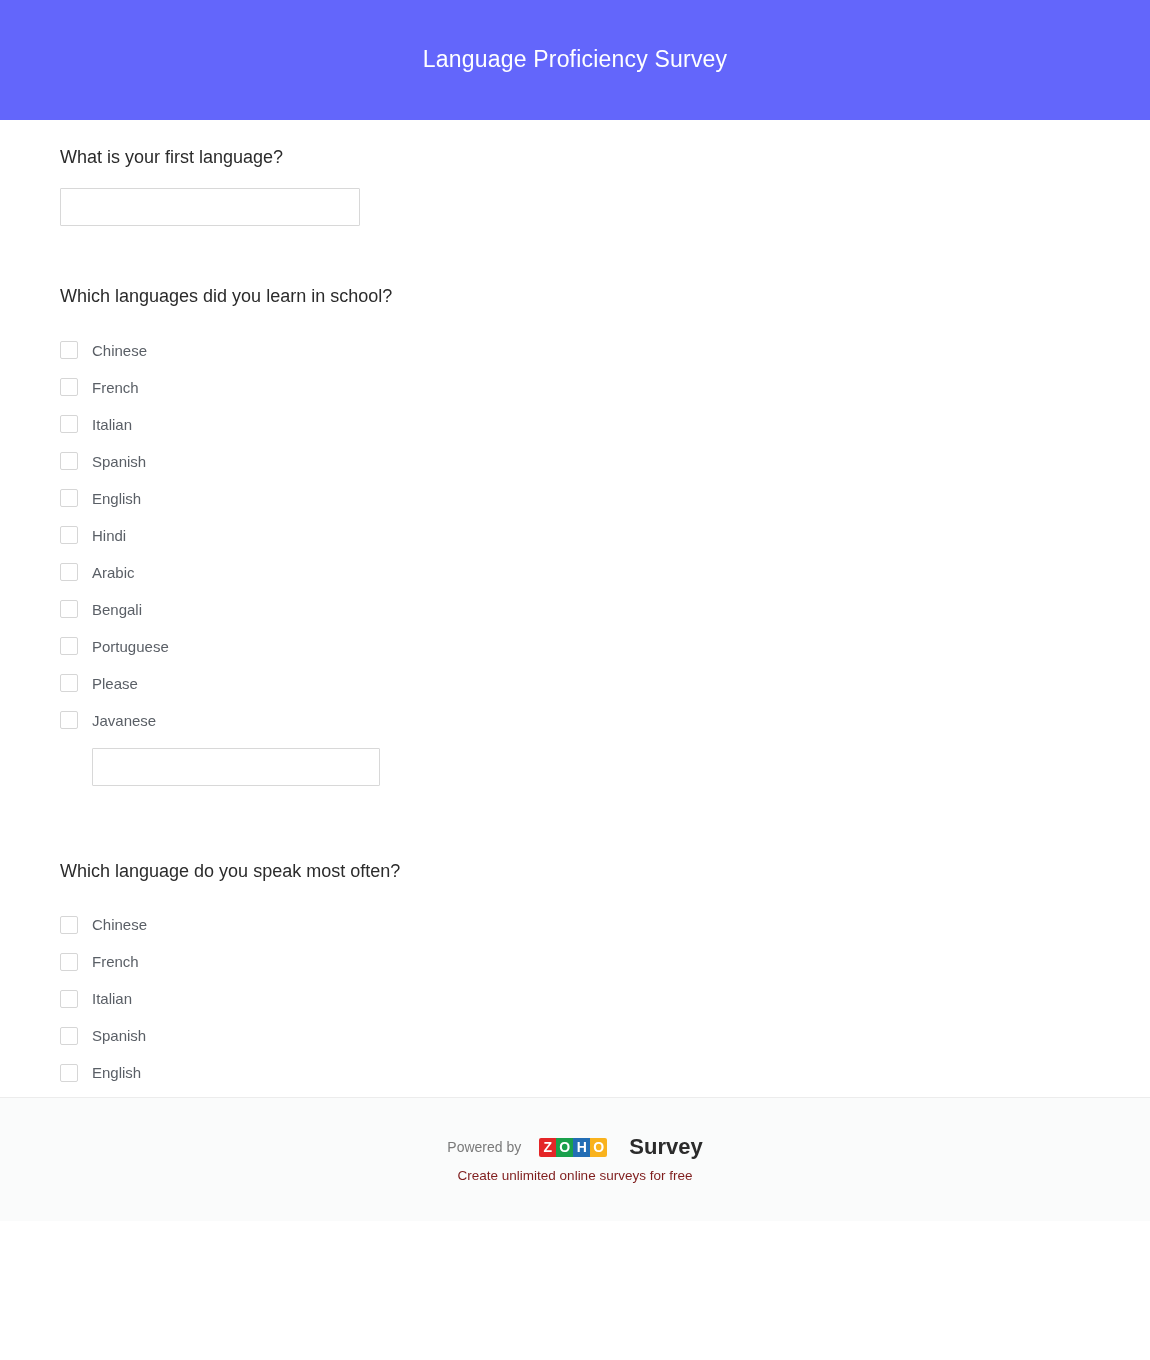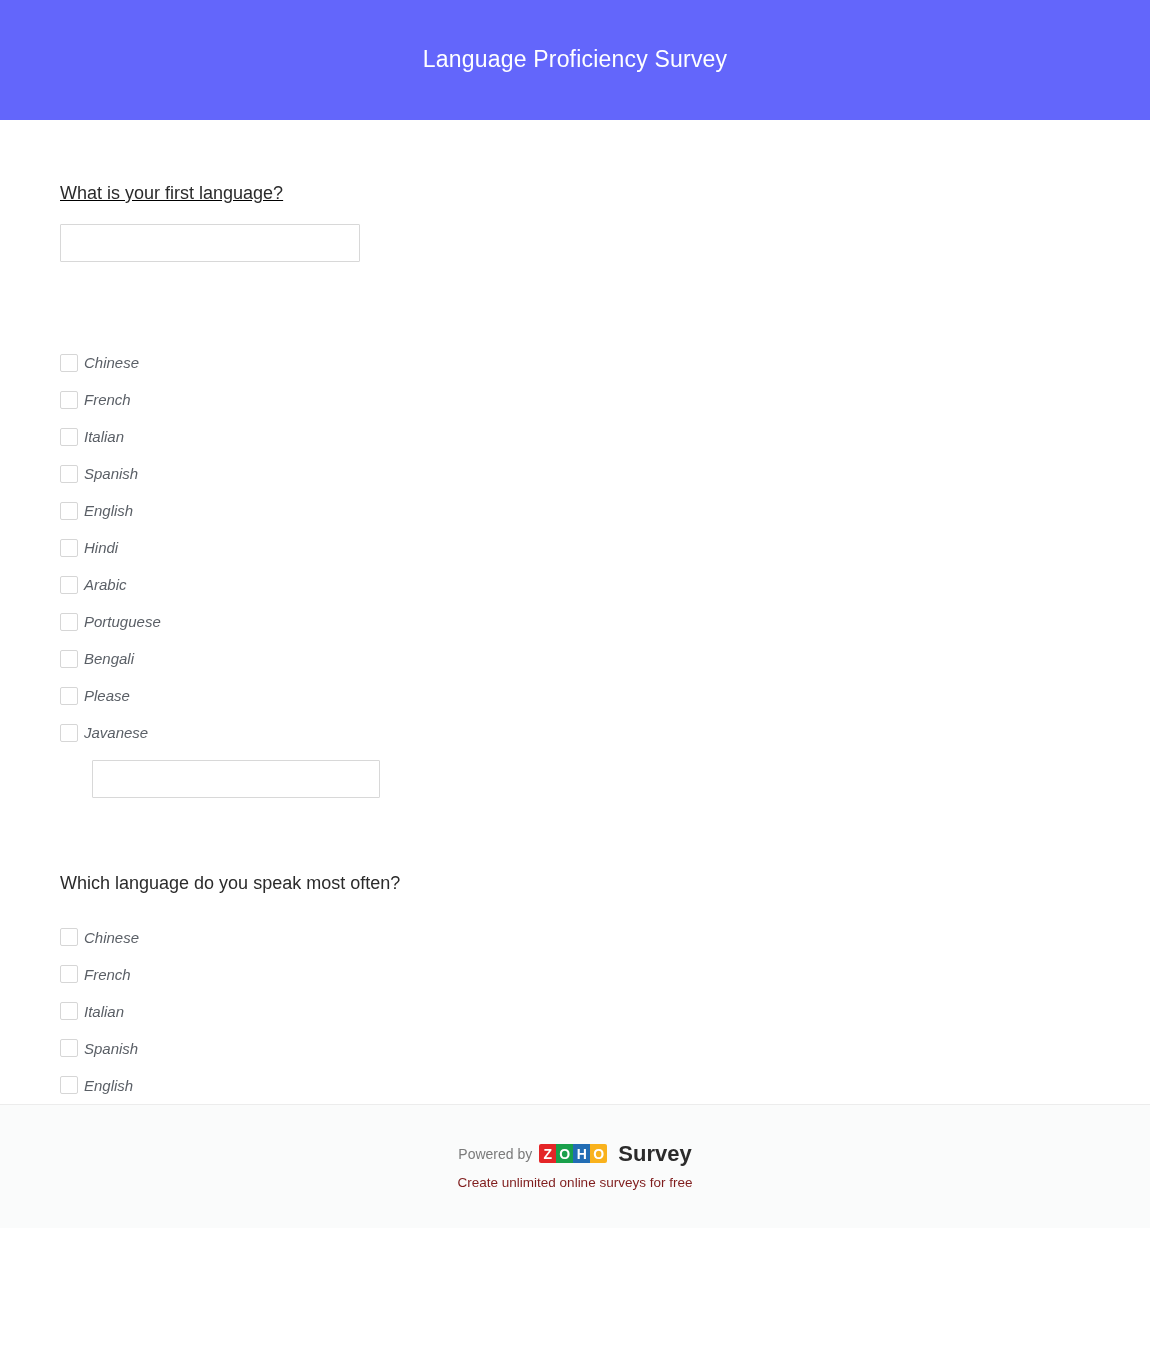--- a/index.html
+++ b/index.html
@@ -46,21 +46,21 @@
     flex: 1 1 auto;
     background: #ffffff;
     padding: 0 60px;
     box-sizing: border-box;
     position: relative;
   }
 
   .question-block {
     margin: 0;
   }
-  .q1 { padding-top: 62px; text-decoration: underline; }
+  .q1 { padding-top: 26px; }
   .q2 { padding-top: 59px; }
   .q3 { padding-top: 74px; }
 
   .question-title {
     font-size: 18px;
     color: #2b2b2b;
     font-weight: 400;
     line-height: 1.3;
     margin: 0 0 0 0;
   }
@@ -97,26 +97,25 @@
     height: 18px;
     min-width: 18px;
     box-sizing: border-box;
     border: 1px solid #d6d6d6;
     background: #ffffff;
     border-radius: 2px;
     margin: 0;
     display: inline-block;
   }
   .choice-label {
-    margin-left: 6px;
+    margin-left: 14px;
     font-size: 15px;
     color: #5a5f66;
     line-height: 1;
     white-space: nowrap;
-    font-style: italic;
   }
   .other-input-wrap {
     padding-left: 32px;
     padding-top: 9px;
   }
   .other-input {
     width: 288px;
     height: 38px;
     box-sizing: border-box;
     border: 1px solid #d8d8d8;
@@ -140,21 +139,21 @@
     flex-direction: column;
     align-items: center;
     justify-content: flex-start;
     padding-top: 38px;
     box-sizing: border-box;
   }
   .powered-row {
     display: flex;
     align-items: center;
     justify-content: center;
-    gap: 7px;
+    gap: 18px;
     line-height: 1;
   }
   .powered-text {
     font-size: 14px;
     color: #7a7a7a;
   }
   .zoho-logo {
     display: inline-flex;
     align-items: center;
     height: 19px;
@@ -200,20 +199,21 @@
   <div class="survey-body">
 
     <div class="question-block q1">
       <div class="question-title">What is your first language?</div>
       <div class="answer-area">
         <input class="text-input" type="text" placeholder="" style="">
       </div>
     </div>
 
     <div class="question-block q2">
+      <div class="question-title">Which languages did you learn in school?</div>
       <div class="choice-list">
 
         <div class="choice-row">
           <span class="checkbox"></span>
           <span class="choice-label">Chinese</span>
         </div>
         <div class="choice-row">
           <span class="checkbox"></span>
           <span class="choice-label">French</span>
         </div>
@@ -232,25 +232,25 @@
         <div class="choice-row">
           <span class="checkbox"></span>
           <span class="choice-label">Hindi</span>
         </div>
         <div class="choice-row">
           <span class="checkbox"></span>
           <span class="choice-label">Arabic</span>
         </div>
         <div class="choice-row">
           <span class="checkbox"></span>
+          <span class="choice-label">Bengali</span>
+        </div>
+        <div class="choice-row">
+          <span class="checkbox"></span>
           <span class="choice-label">Portuguese</span>
-        </div>
-        <div class="choice-row">
-          <span class="checkbox"></span>
-          <span class="choice-label">Bengali</span>
         </div>
         <div class="choice-row">
           <span class="checkbox"></span>
           <span class="choice-label">Please</span>
         </div>
         <div class="choice-row">
           <span class="checkbox"></span>
           <span class="choice-label">Javanese</span>
         </div>
 

